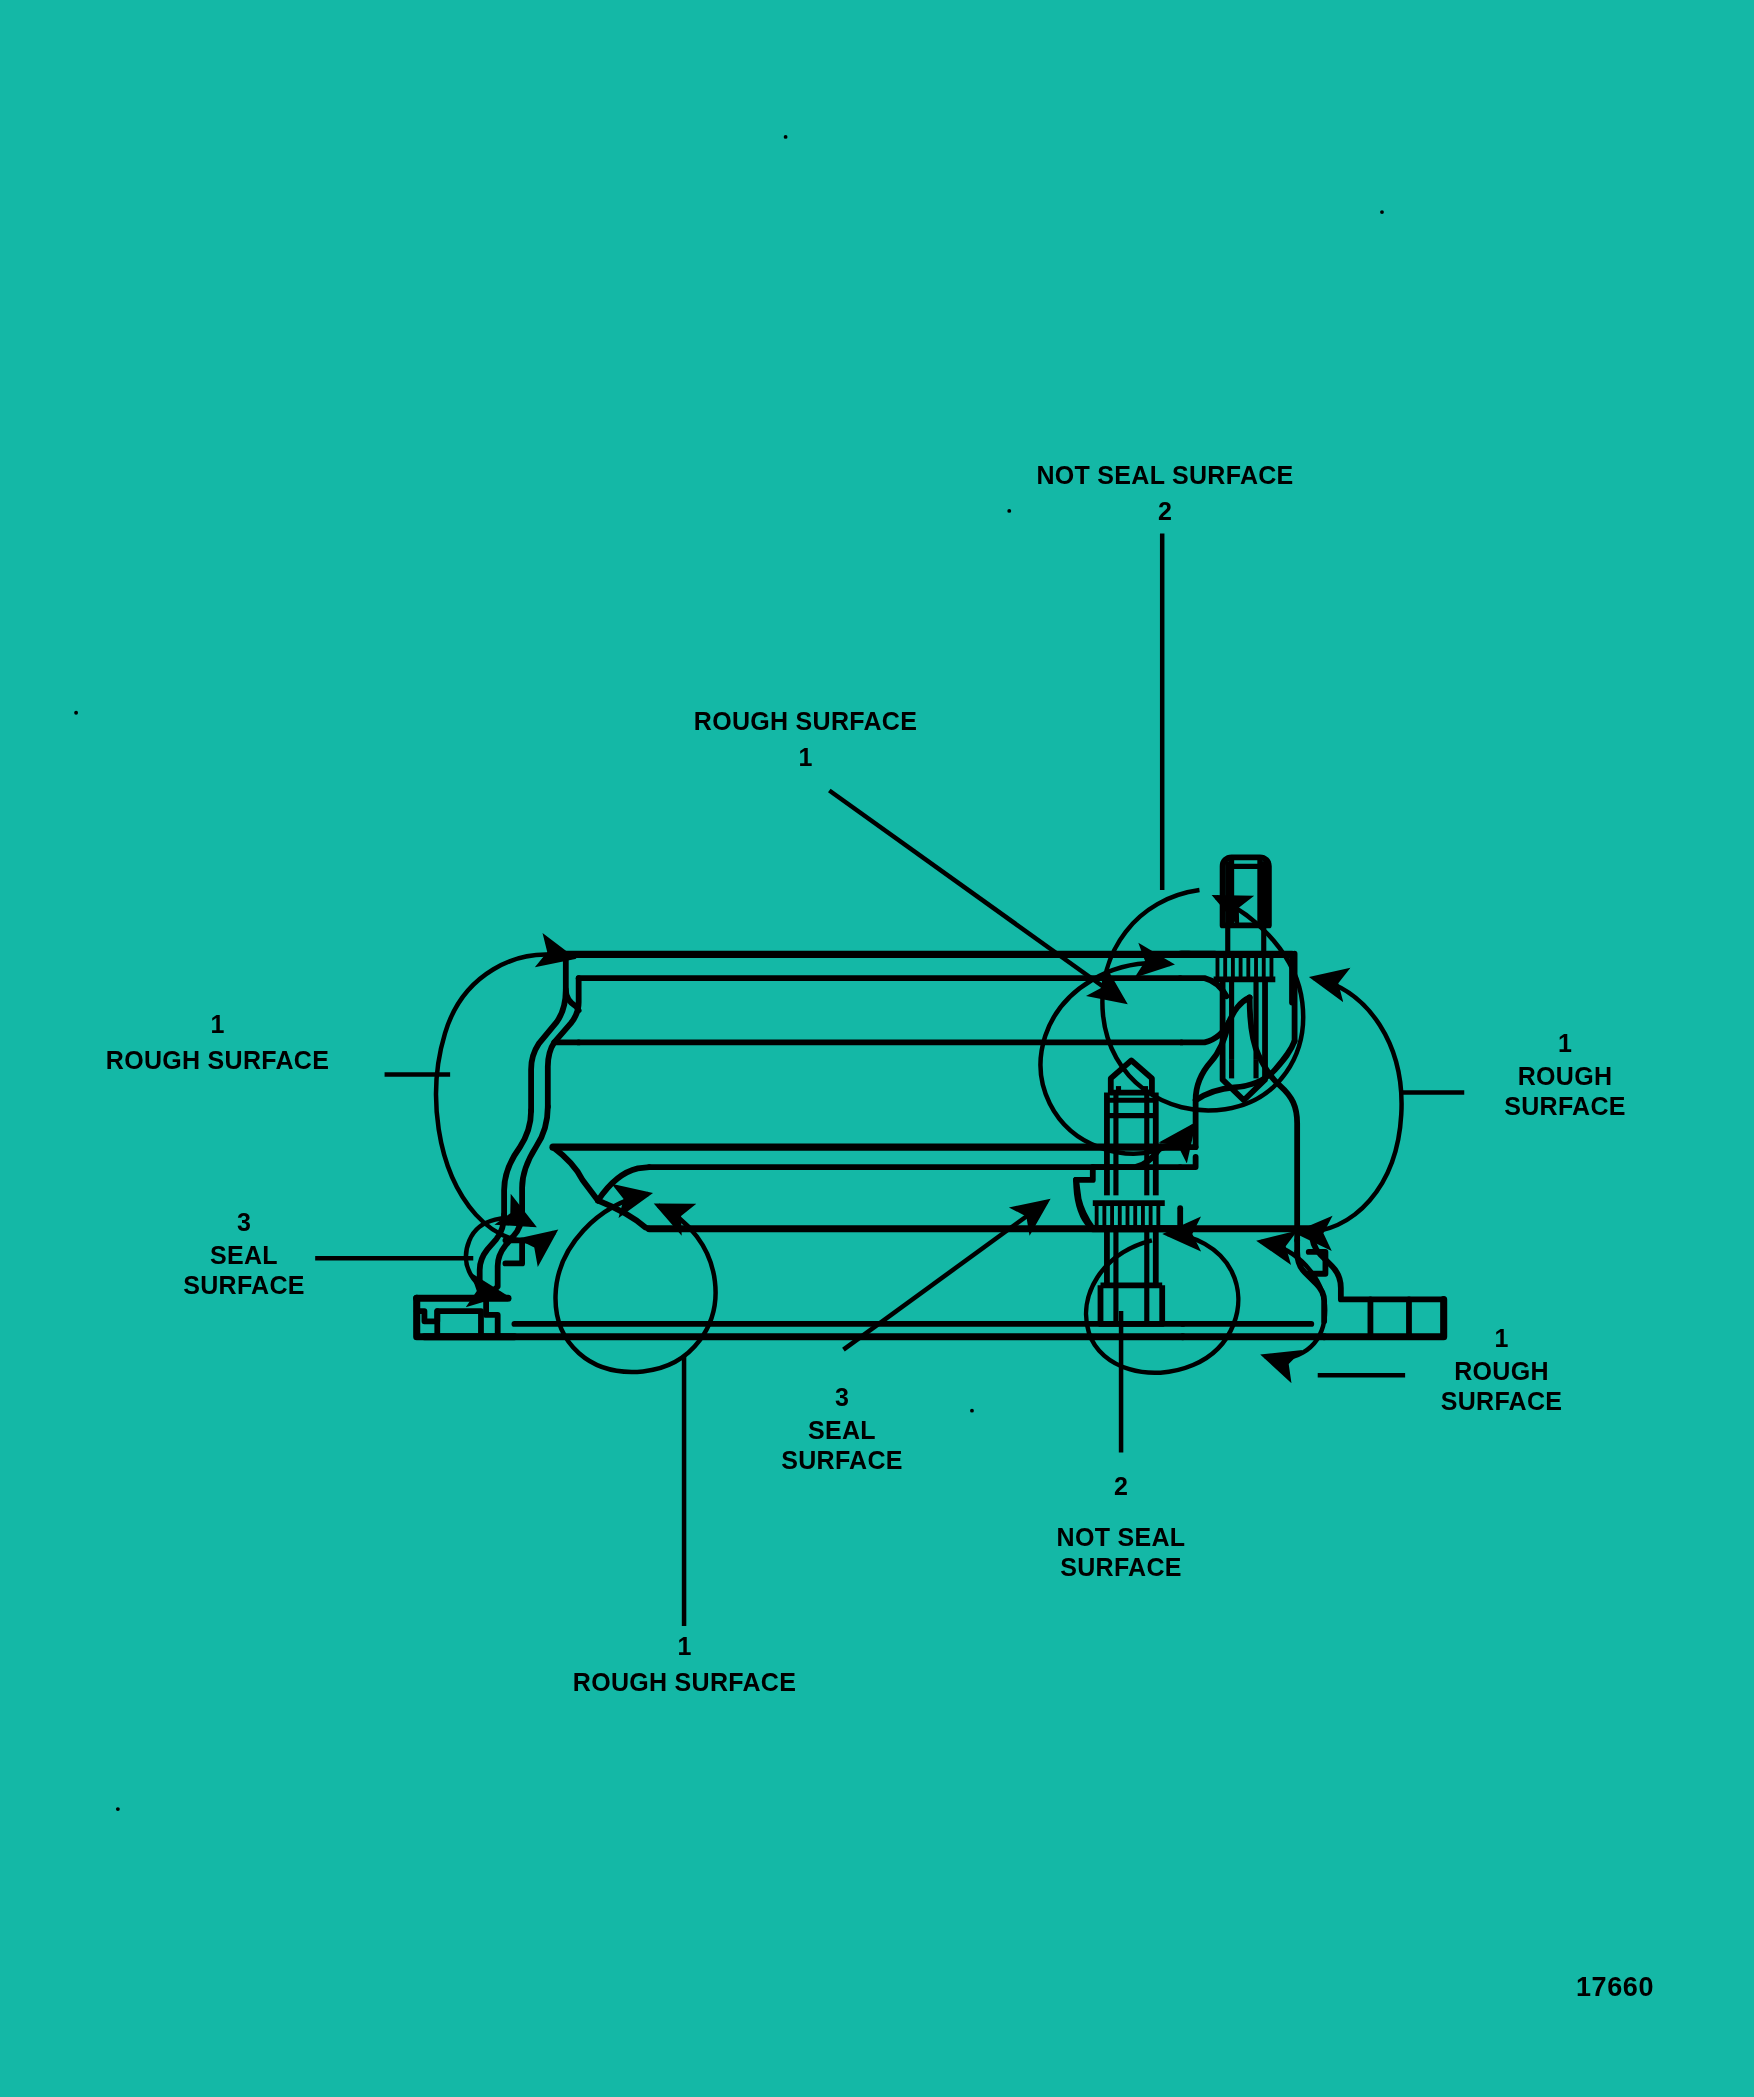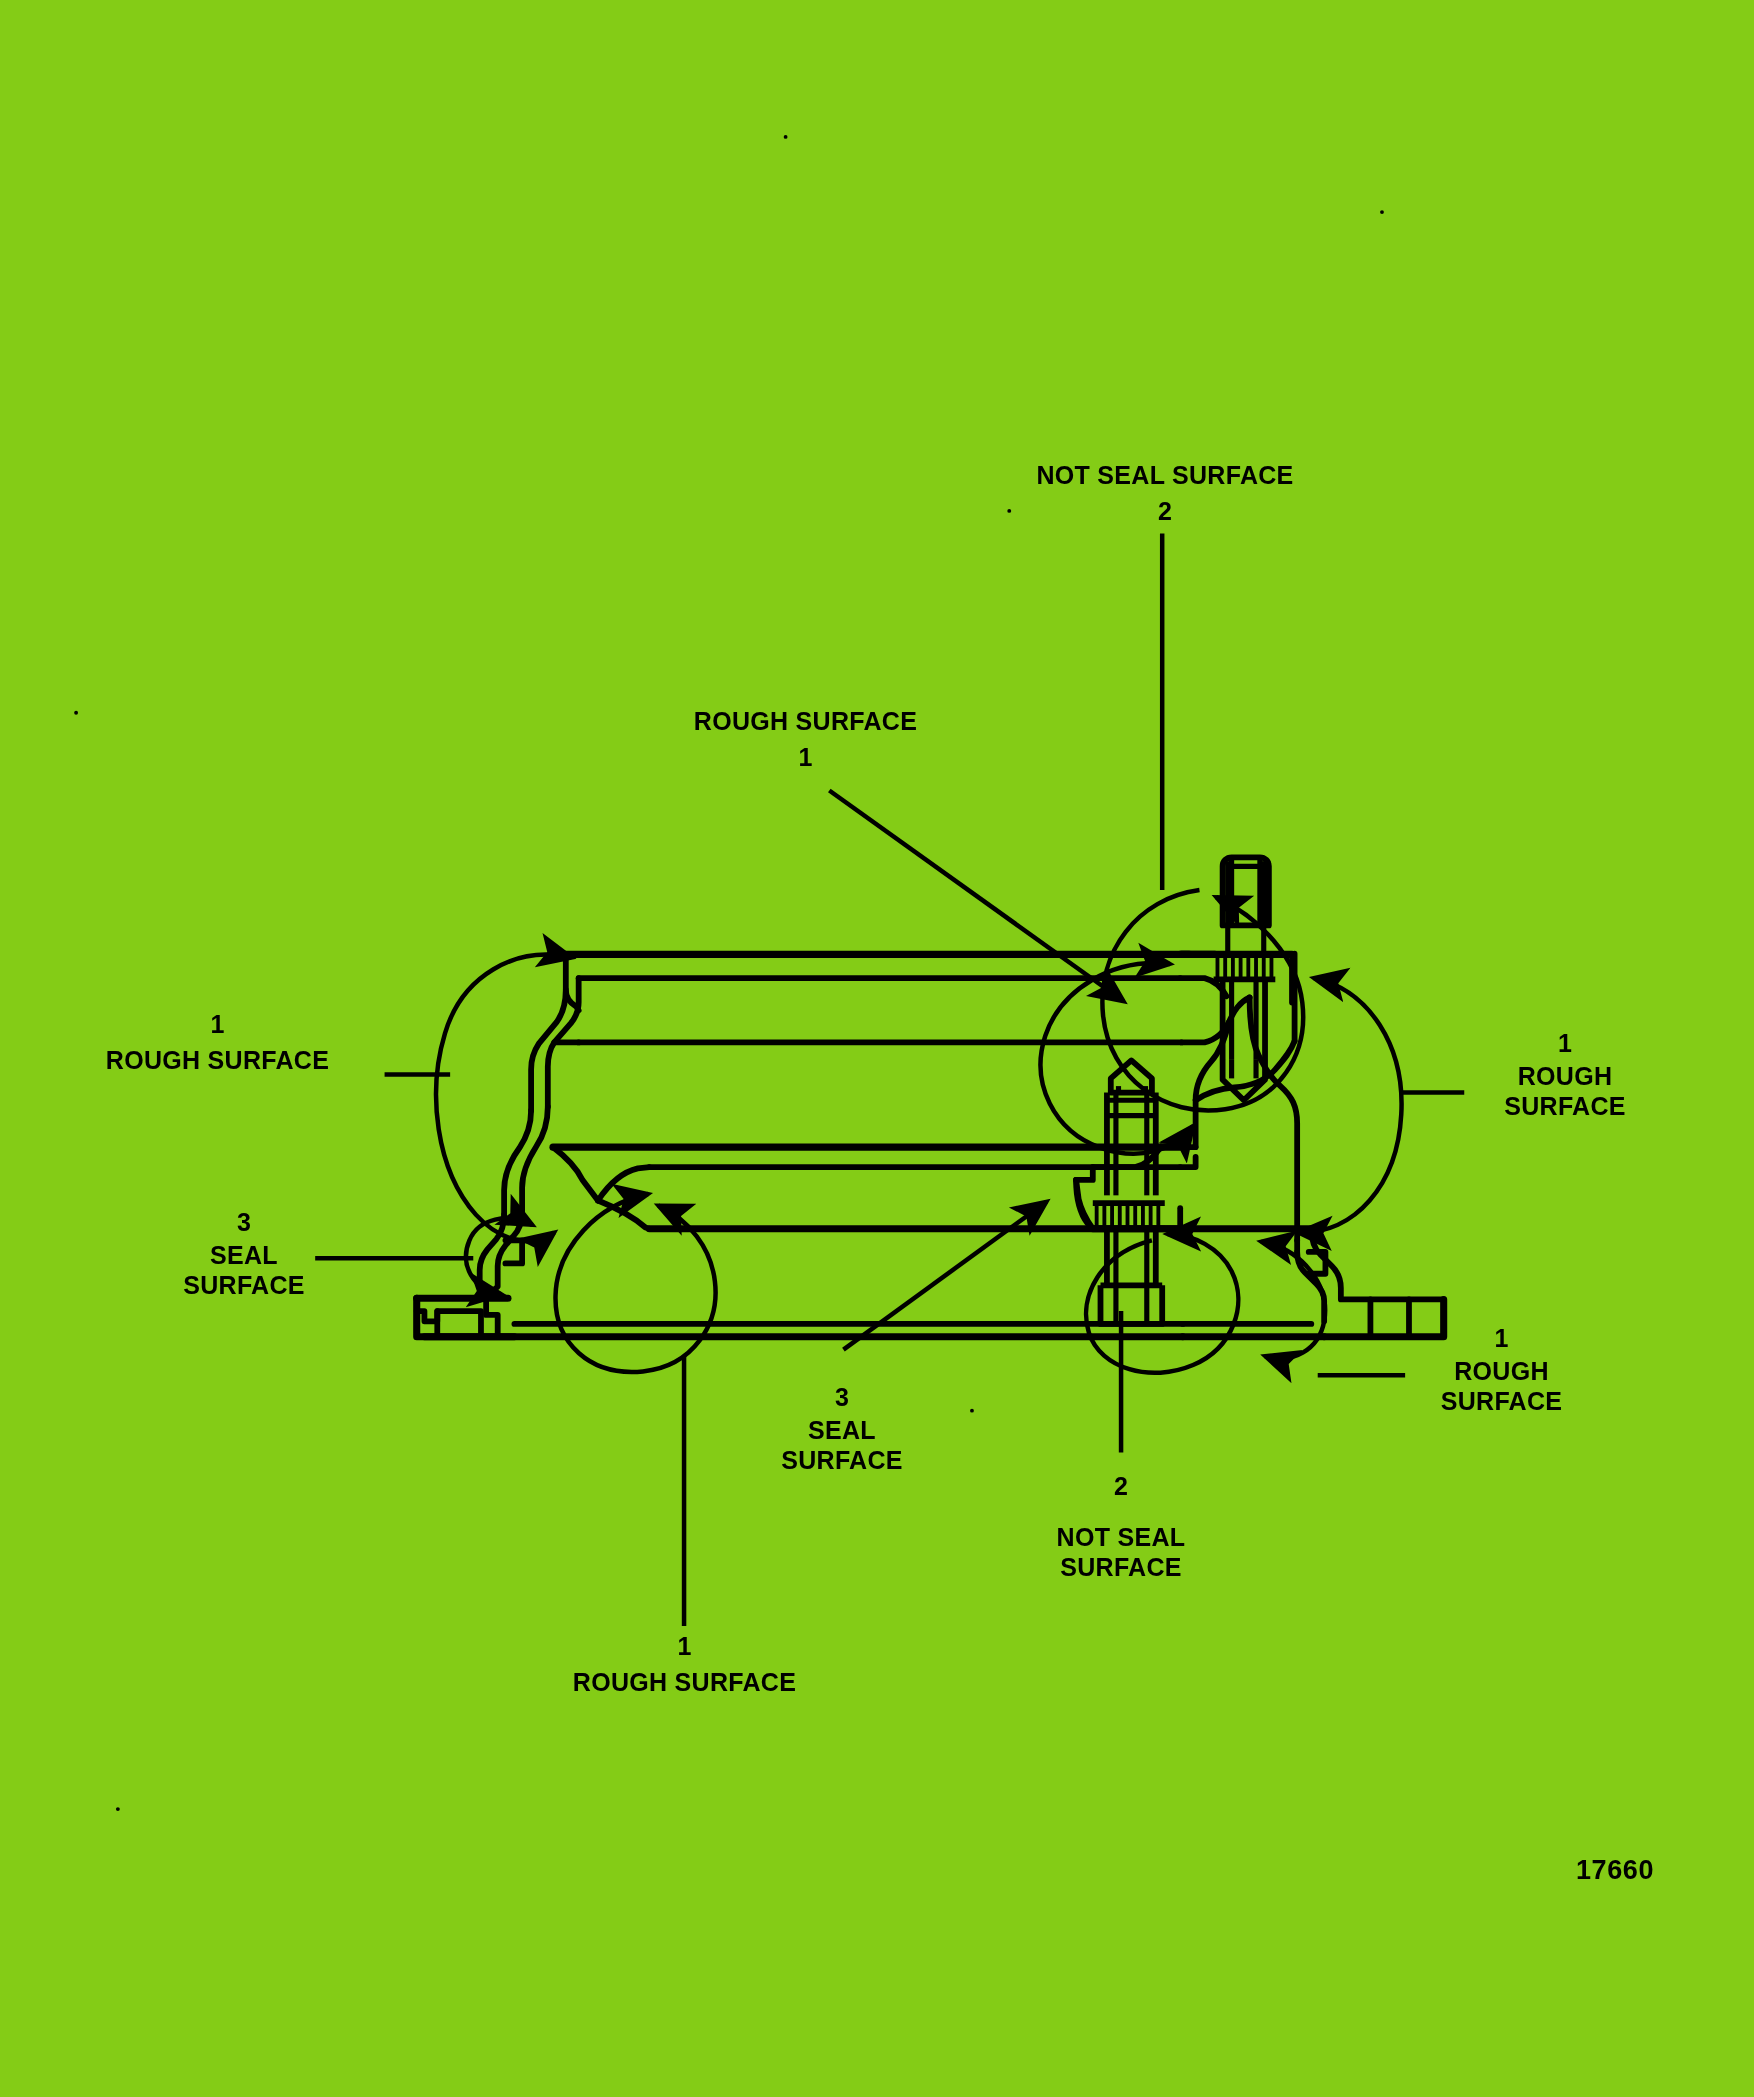--- a/index.html
+++ b/index.html
@@ -11,21 +11,21 @@
     width: 1755px;
     height: 2097px;
     position: relative;
     font-family: "Liberation Sans", sans-serif;
     color: #000000;
     overflow: hidden;
   }
   #sheet {
     position: absolute;
     inset: 0;
-    background: #84cc16;
+    background: #14b8a6;
   }
   #diagram-svg {
     position: absolute;
     left: 0;
     top: 0;
     width: 1755px;
     height: 2097px;
   }
   .cap {
     font-family: "Liberation Sans", sans-serif;
@@ -323,16 +323,16 @@
     <div class="cap" style="font-size:25px; line-height:30px;">2</div>
     <div class="cap" style="font-size:25px; line-height:30px; margin-top:21px;">NOT SEAL</div>
     <div class="cap" style="font-size:25px; line-height:30px;">SURFACE</div>
   </div>
 
   <div style="position:absolute; left:530px; top:1631px; width:309px; text-align:center;">
     <div class="cap" style="font-size:25px; line-height:30px;">1</div>
     <div class="cap" style="font-size:25px; line-height:30px; margin-top:5.8px; white-space:nowrap;">ROUGH SURFACE</div>
   </div>
 
-  <div class="cap" style="position:absolute; left:1576px; top:1855px; font-size:27px; letter-spacing:0.6px;">17660</div>
+  <div class="cap" style="position:absolute; left:1576px; top:1972px; font-size:27px; letter-spacing:0.6px;">17660</div>
 
 </div>
 
 
 </body></html>

